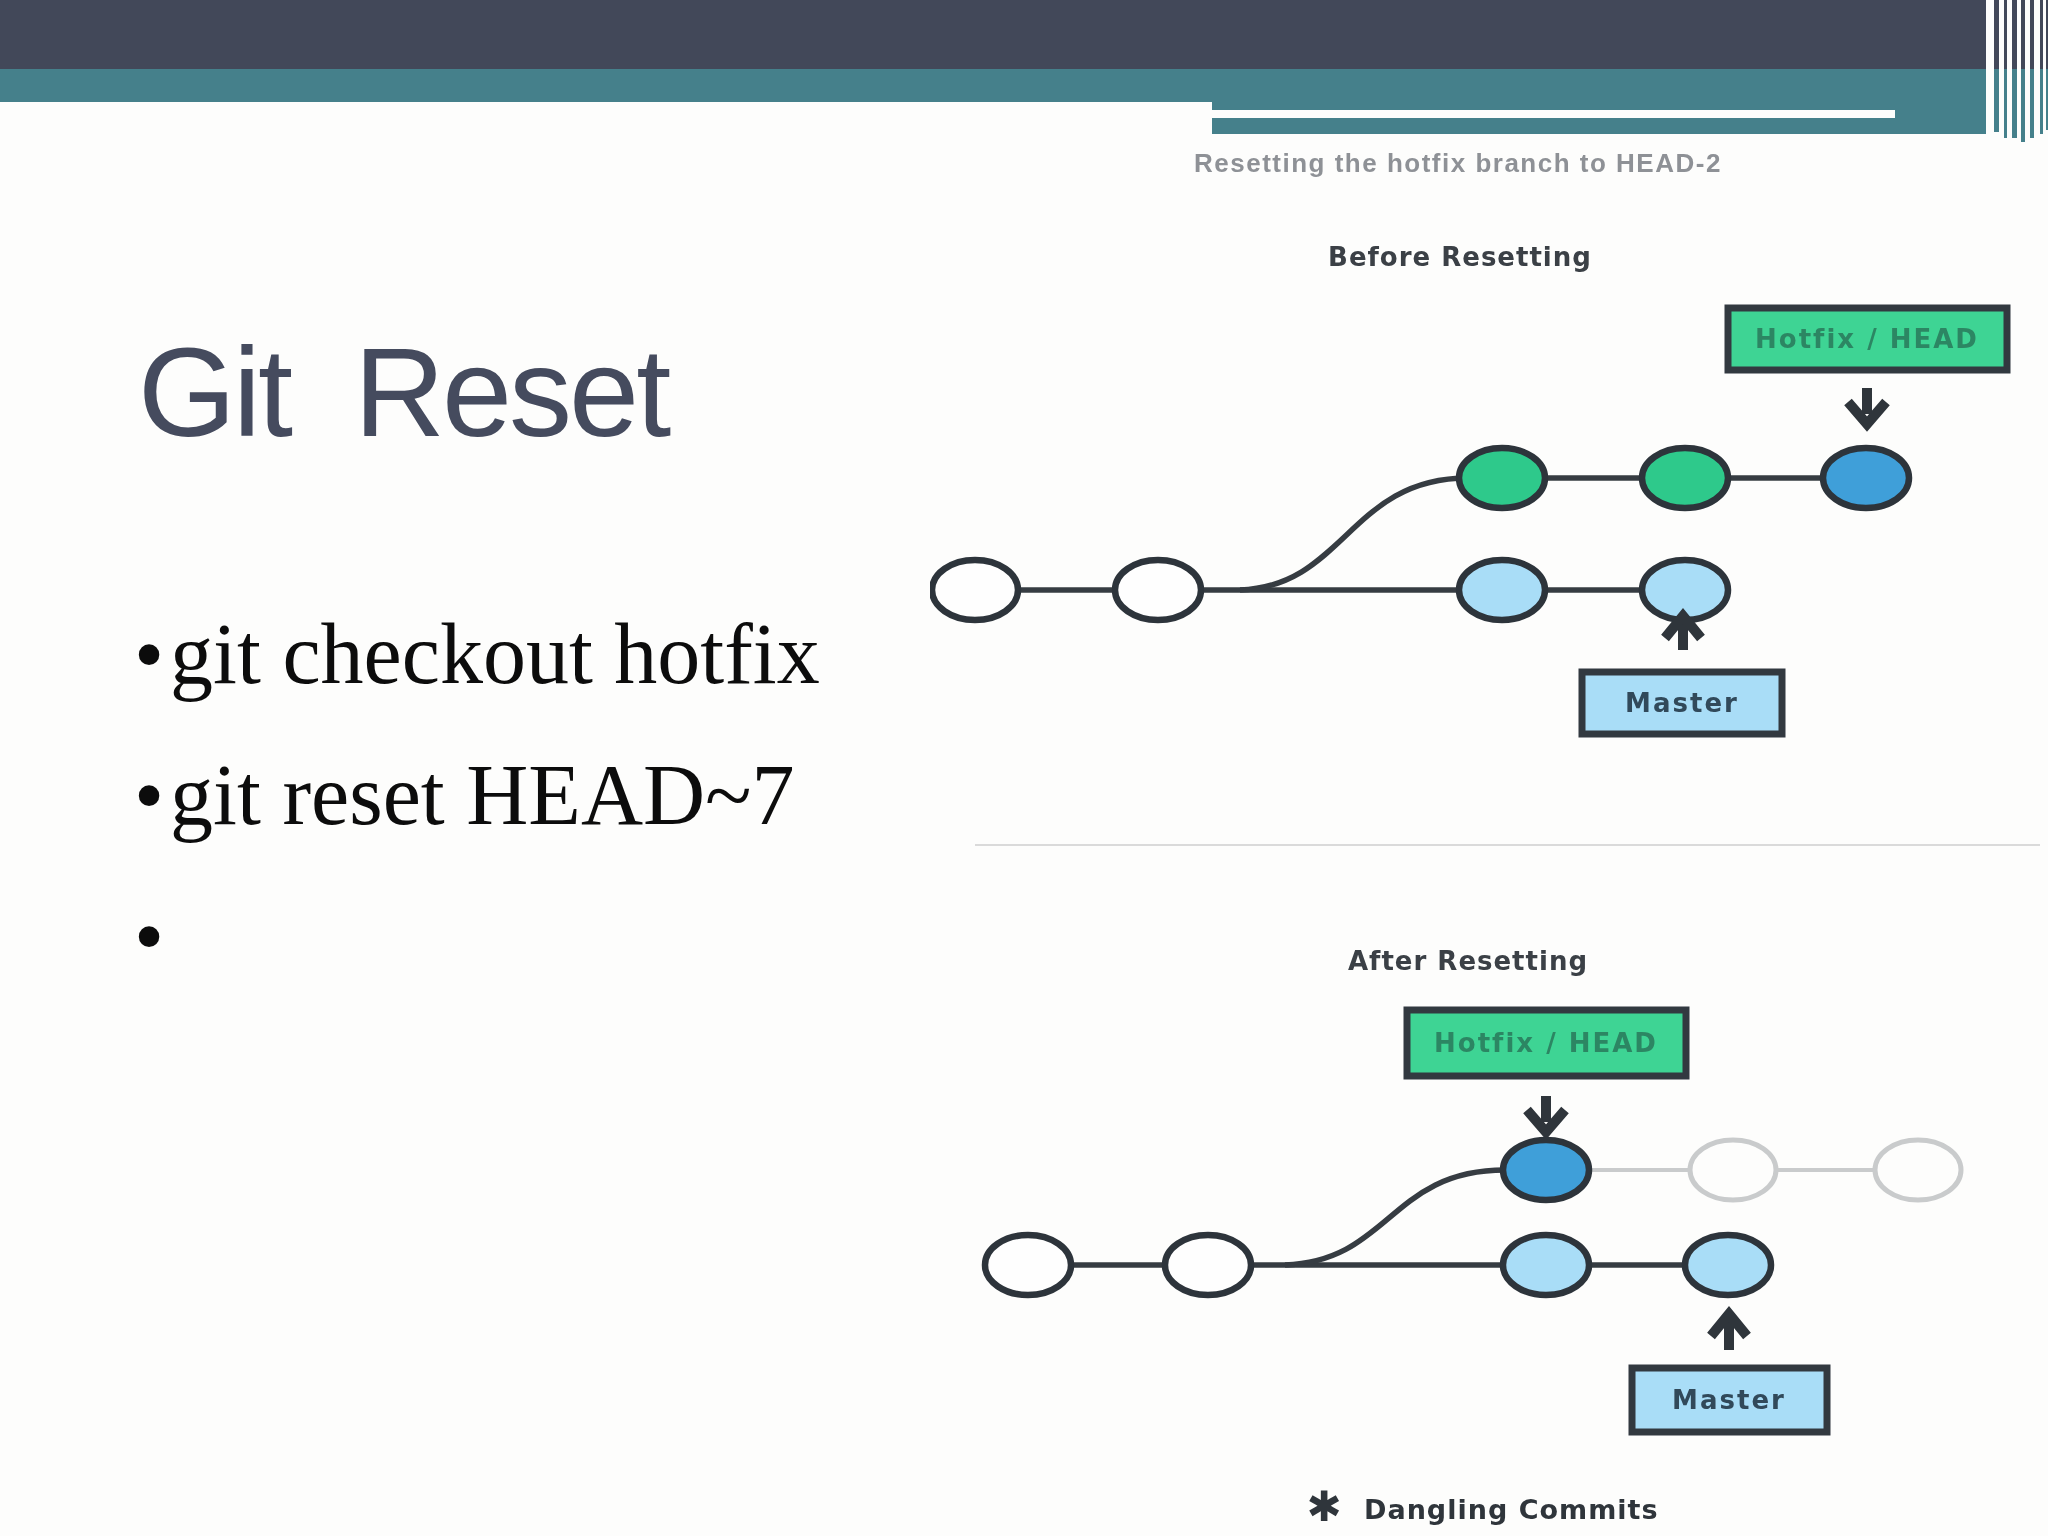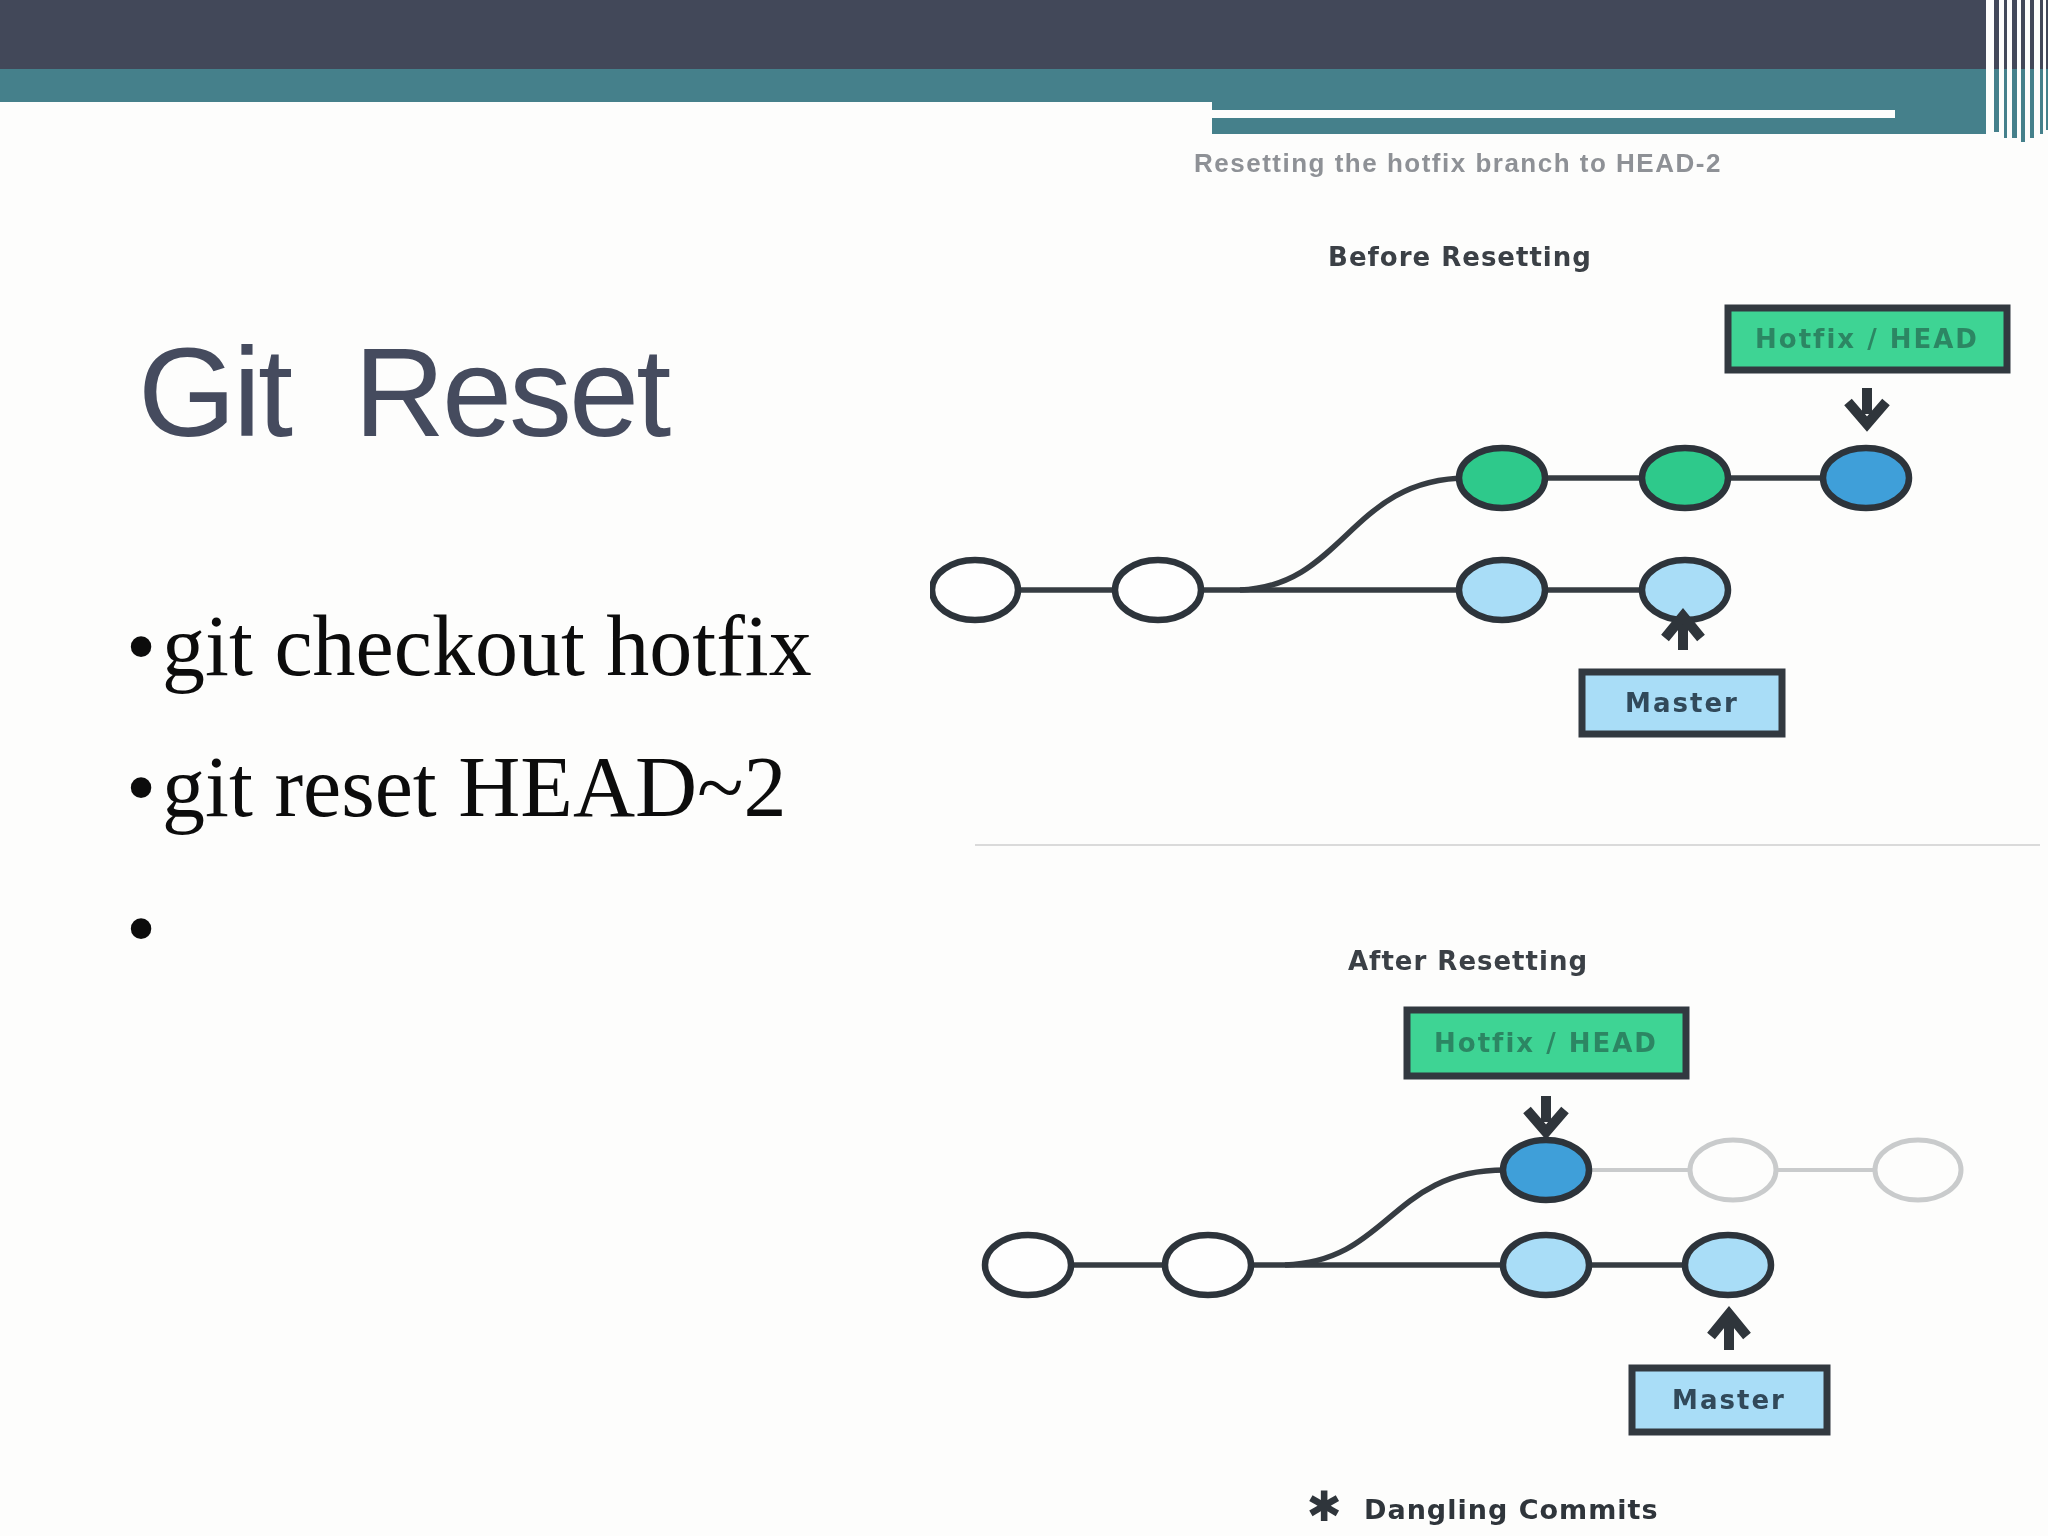--- a/index.html
+++ b/index.html
@@ -9,21 +9,21 @@
   .hdr-dark{position:absolute;left:0;top:0;width:1986px;height:69px;background:#424859;}
   .hdr-teal{position:absolute;left:0;top:69px;width:1212px;height:33px;background:#45808b;}
   .hdr-teal-ext{position:absolute;left:1212px;top:69px;width:774px;height:65px;background:#45808b;}
   .hdr-white-stripe{position:absolute;left:1212px;top:110px;width:683px;height:8px;background:#fdfdfc;}
   .hdr-stripe{position:absolute;top:0;background:linear-gradient(#424859 0 69px,#45808b 69px 100%);}
   .caption{position:absolute;left:1194px;top:148px;font-weight:bold;font-size:26px;
            color:#8e9196;letter-spacing:1.5px;white-space:pre;}
   
   .title{position:absolute;left:124px;top:316px;margin:14px;font-weight:500;font-size:126px;
          color:#454b5e;letter-spacing:-3px;white-space:pre;line-height:1;}
-  .bullets{position:absolute;left:118px;top:568px;margin:8px;padding:0;list-style:none;
+  .bullets{position:absolute;left:118px;top:568px;margin:16px;padding:0;list-style:none;
            font-family:"Liberation Serif",serif;font-size:86px;color:#0c0c0c;}
   .bullets li{line-height:141px;white-space:pre;}
   .bullets .bchar{margin-right:6px;}
   
   .diagram{position:absolute;left:930px;top:180px;width:1118px;height:1356px;}
   .edge{stroke:#363c42;stroke-width:5.5;fill:none;}
   .edge-ghost{stroke:#c9cbcc;stroke-width:4;fill:none;}
   .node{stroke:#2d343b;stroke-width:6.5;}
   .node-white{fill:#fefefe;}
   .node-green{fill:#2ec98b;}
@@ -62,21 +62,21 @@
   <div class="hdr-stripe" style="left:2030px;width:4px;height:138px;"></div>
   <div class="hdr-stripe" style="left:2040px;width:3px;height:134px;"></div>
   <div class="hdr-stripe" style="left:2046px;width:2px;height:130px;"></div>
 
   <div class="caption">Resetting the hotfix branch to HEAD-2</div>
 
   <h1 class="title">Git  Reset</h1>
 
   <ul class="bullets">
     <li><span class="bchar">•</span><span>git checkout hotfix</span></li>
-    <li><span class="bchar">•</span><span>git reset HEAD~2</span></li>
+    <li><span class="bchar">•</span><span>git reset HEAD~7</span></li>
     <li><span class="bchar">•</span><span></span></li>
   </ul>
 
   <svg class="diagram" viewBox="930 180 1118 1356">
 
     <text x="1460" y="266" class="dlabel">Before Resetting</text>
 
     <rect x="1728" y="308" width="279" height="62" class="box box-green"></rect>
     <text x="1867" y="348" class="boxlabel lbl-green">Hotfix / HEAD</text>
 

